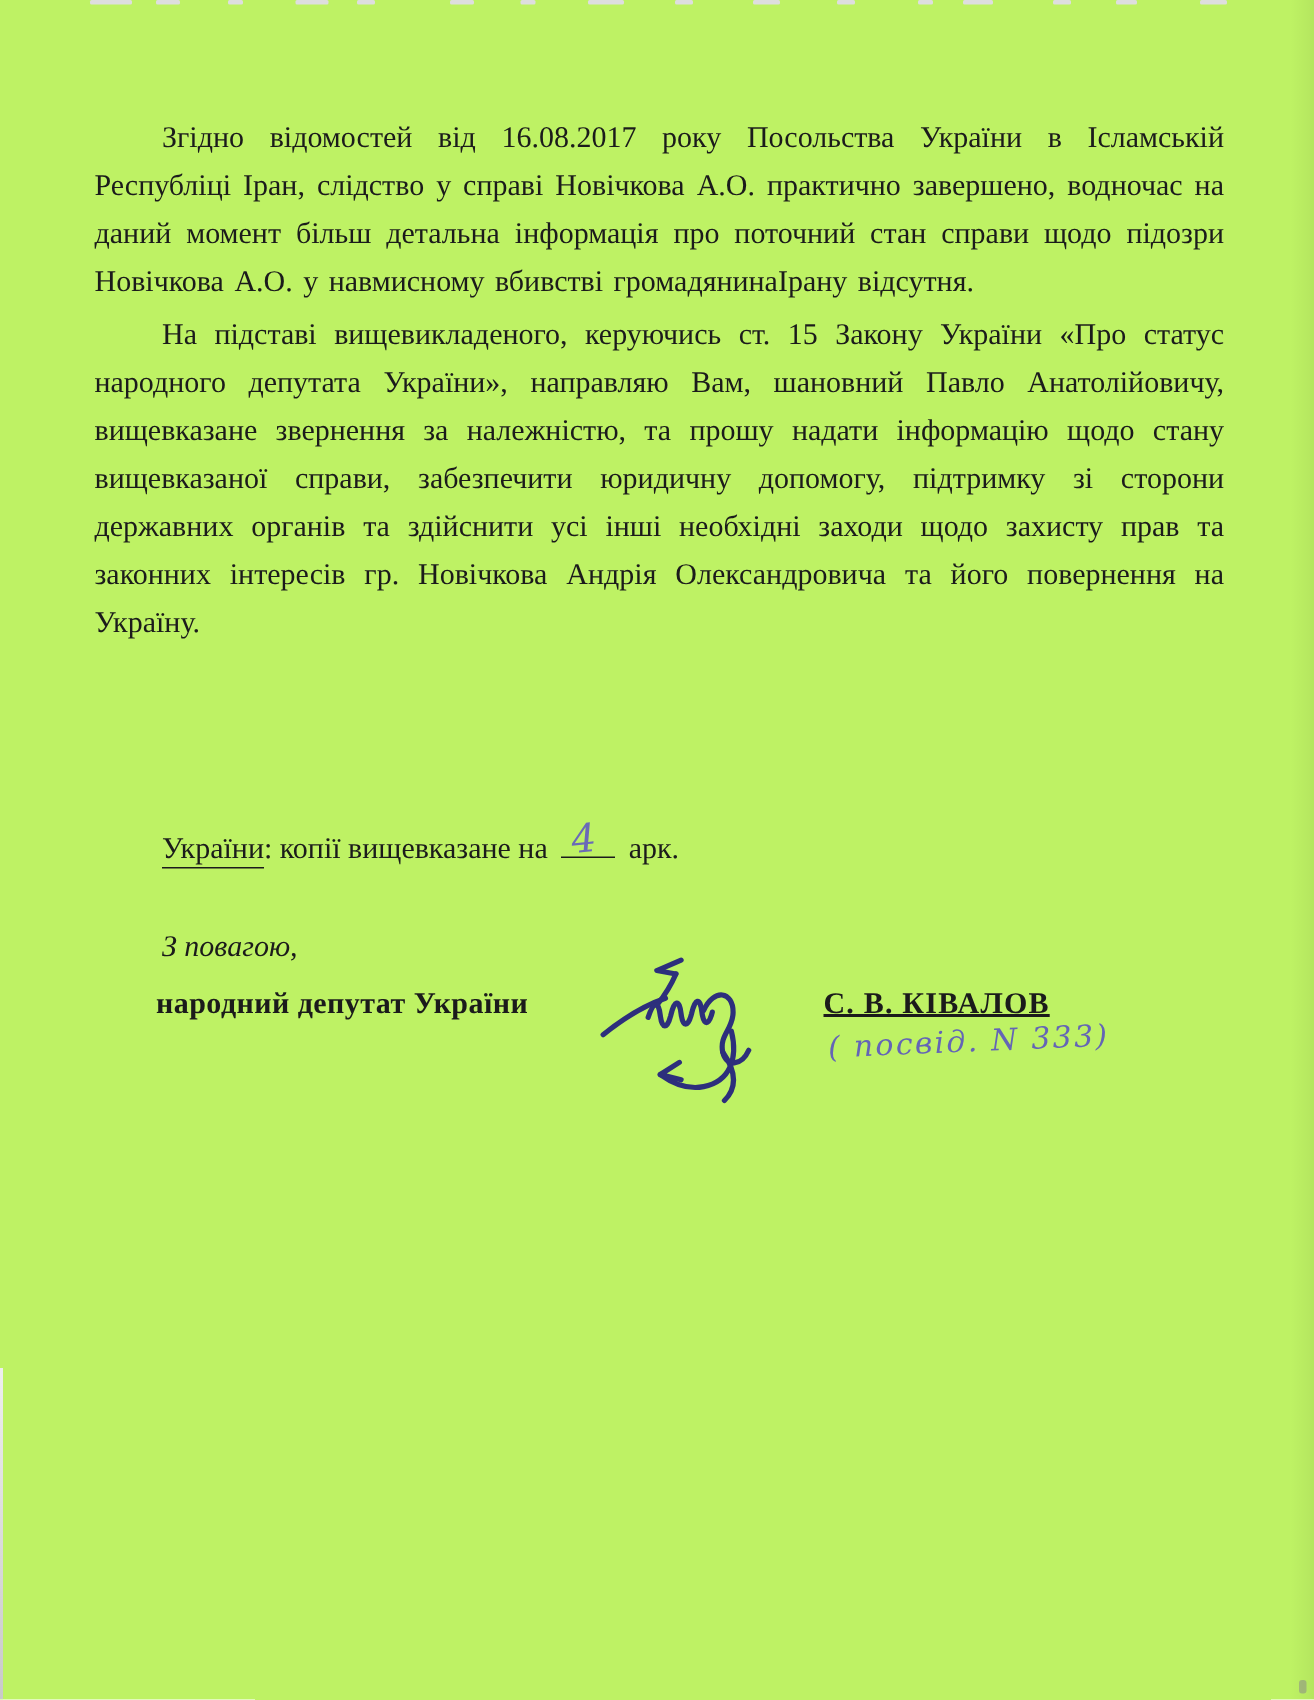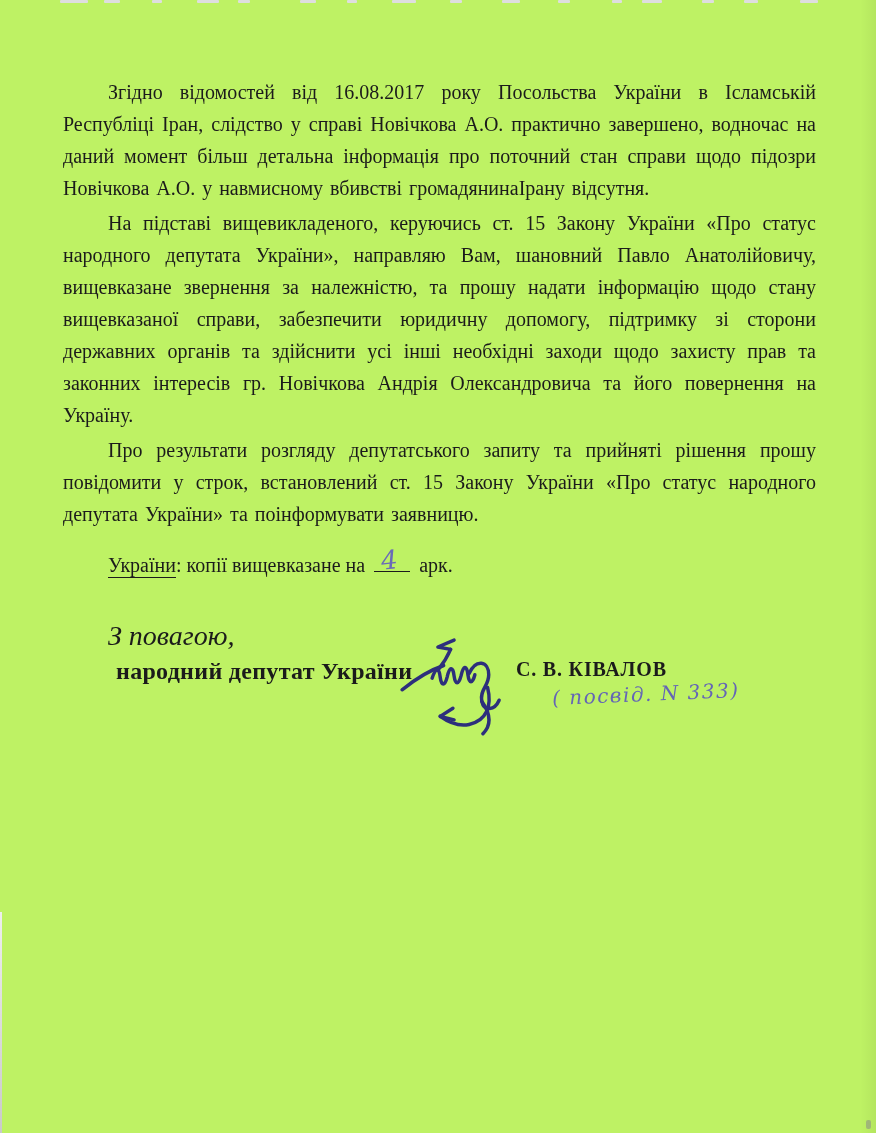--- a/index.html
+++ b/index.html
@@ -44,29 +44,29 @@
   }
   .count {
     position:absolute; left:7px; bottom:-2px;
     color:#6a6ab8; font-size:26px; line-height:26px;
     font-style:italic; font-family:"DejaVu Serif", serif;
     transform:rotate(-6deg);
   }
   
   .salutation {
     position:absolute; left:108px; top:620px;
-    font-size:28px; font-style:italic;
+    font-size:20px; font-style:italic;
   }
   .signer-title {
-    position:absolute; left:116px; top:658px;
-    font-size:24px; font-weight:bold; letter-spacing:.3px;
+    position:absolute; left:104px; top:658px;
+    font-size:20px; font-weight:bold; letter-spacing:.3px;
   }
   .signer-name {
-    position:absolute; left:516px; top:658px;
-    font-size:20px; font-weight:bold; letter-spacing:.8px;
+    position:absolute; left:549px; top:658px;
+    font-size:20px; font-weight:bold; letter-spacing:.8px;text-decoration:underline;
   }
   .pen-note {
     position:absolute; left:552px; top:682px;
     color:#6465b6; font-size:20px; line-height:24px;
     font-style:italic; font-family:"DejaVu Serif", serif;
     letter-spacing:1.5px; transform:rotate(-2.5deg); white-space:nowrap;
   }
   .signature {
     position:absolute; left:386px; top:632px; width:150px; height:104px;
   }
@@ -95,21 +95,20 @@
     <div class="top-dash" style="left:744px;width:14px"></div>
     <div class="top-dash" style="left:800px;width:18px"></div>
   </div>
   <div class="right-band"></div>
   <div class="left-edge-line"></div>
   <div class="corner-speck"></div>
 
   <div class="text-block">
     <p>Згідно відомостей від 16.08.2017 року Посольства України в Ісламській Республіці Іран, слідство у справі Новічкова А.О. практично завершено, водночас на даний момент більш детальна інформація про поточний стан справи щодо підозри Новічкова А.О. у навмисному вбивстві громадянинаІрану  відсутня.</p>
     <p>На підставі вищевикладеного,  керуючись ст. 15 Закону України «Про статус народного депутата України», направляю Вам, шановний Павло Анатолійовичу, вищевказане звернення за належністю, та прошу надати інформацію щодо стану вищевказаної справи, забезпечити юридичну допомогу, підтримку зі сторони державних органів та здійснити усі інші необхідні заходи щодо захисту прав та законних інтересів гр. Новічкова Андрія Олександровича та його повернення на Україну.</p>
-    <p>Про результати розгляду депутатського запиту та прийняті рішення прошу повідомити у строк, встановлений ст. 15 Закону України «Про статус народного депутата України» та поінформувати заявницю.</p>
   </div>
 
   <div class="attachments">
     <span class="ul-label">України</span><span>: копії вищевказане на</span>
     <span class="blank">
       <span class="count">4</span>
     </span>
     <span>арк.</span>
   </div>
 

